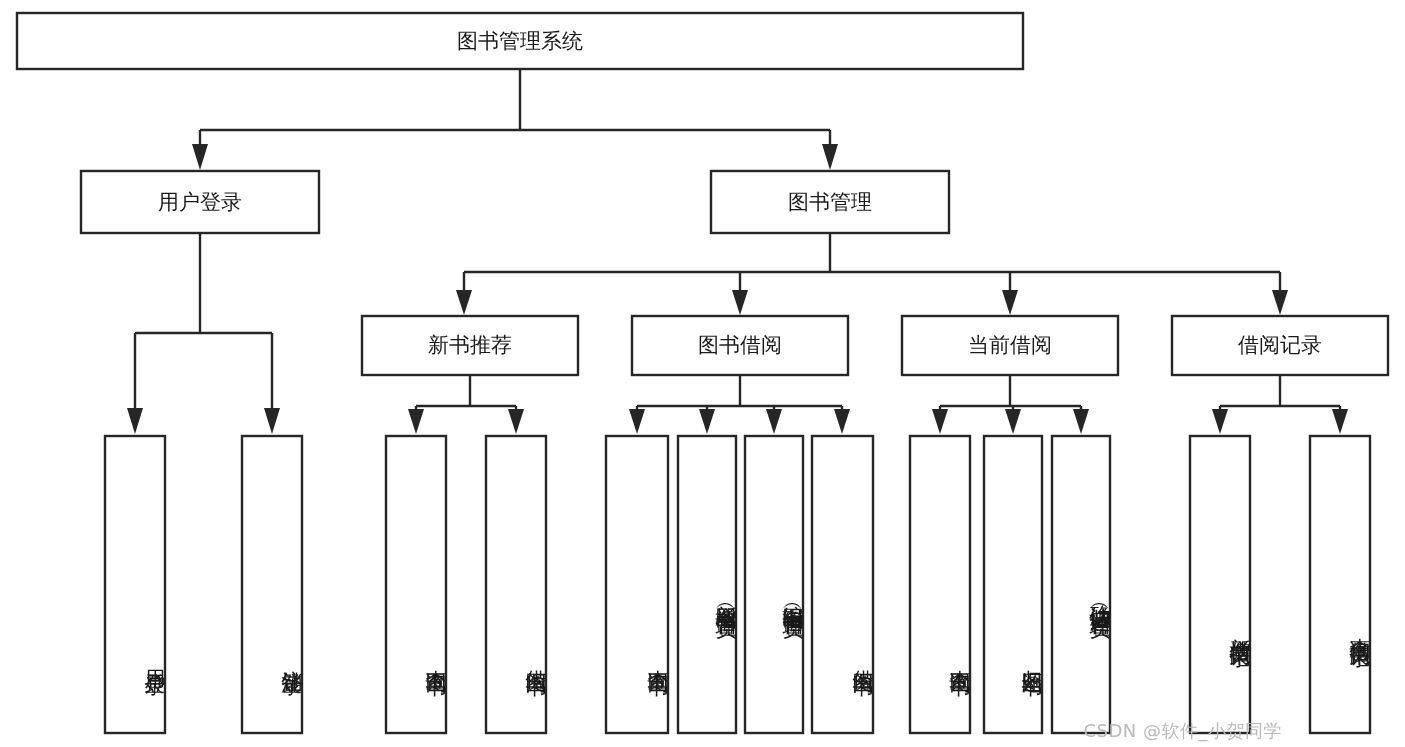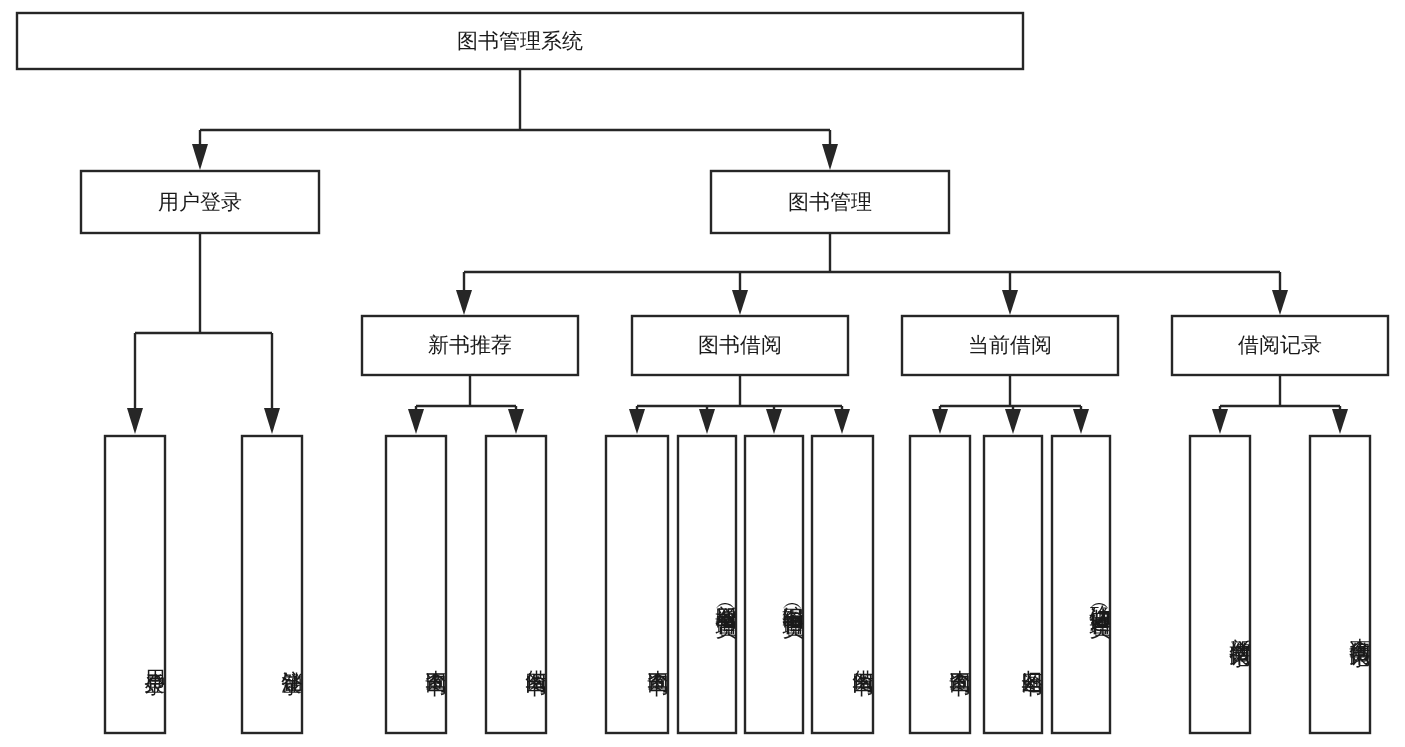--- a/index.html
+++ b/index.html
@@ -221,14 +221,15 @@
   <div class="node-label-v" style="left:910px; top:436px; width:60px; height:297px; padding-top:72px;">查询图书</div>
 
   <div class="node-label-v" style="left:984px; top:436px; width:58px; height:297px; padding-top:72px;">归还图书</div>
 
   <div class="node-label-v" style="left:1052px; top:436px; width:58px; height:297px; padding-top:12px;">确认归还（管理员）</div>
 
   <div class="node-label-v" style="left:1190px; top:436px; width:60px; height:297px; padding-top:42px;">新增借阅记录</div>
 
   <div class="node-label-v" style="left:1310px; top:436px; width:60px; height:297px; padding-top:42px;">查询借阅记录</div>
 
+  <div class="watermark">CSDN @软件_小贺同学</div>
 
 </div>
 
 </body></html>

